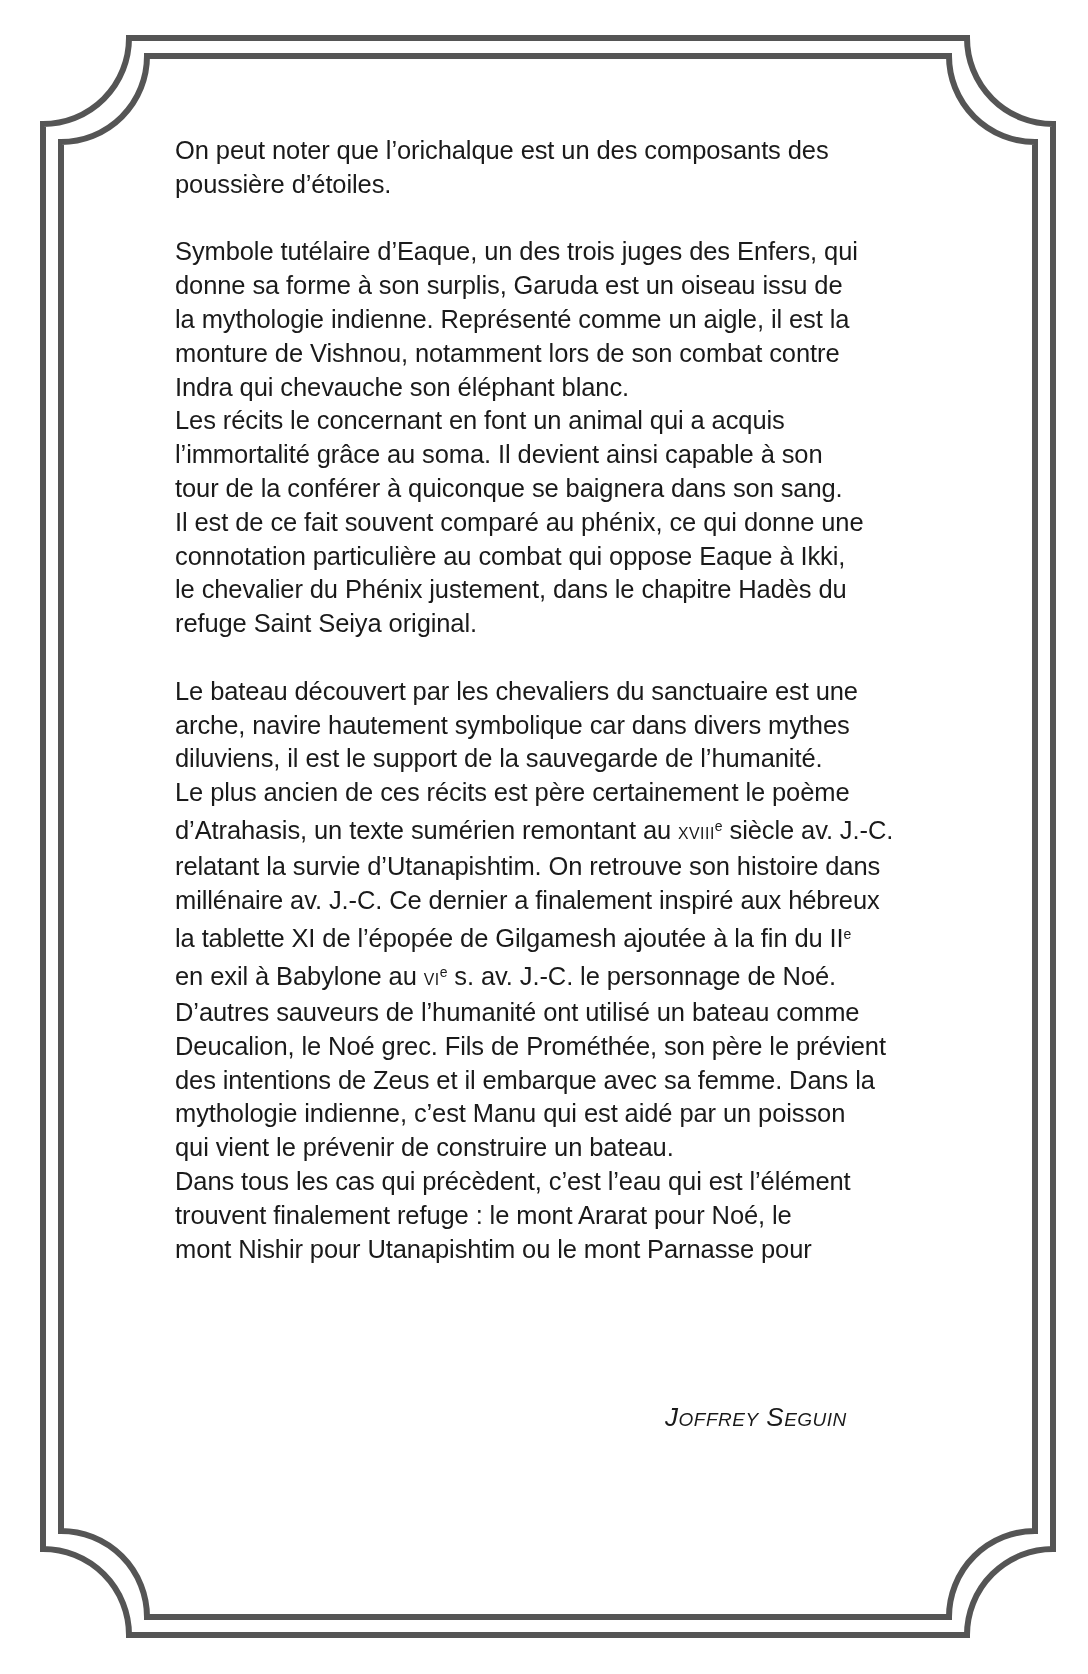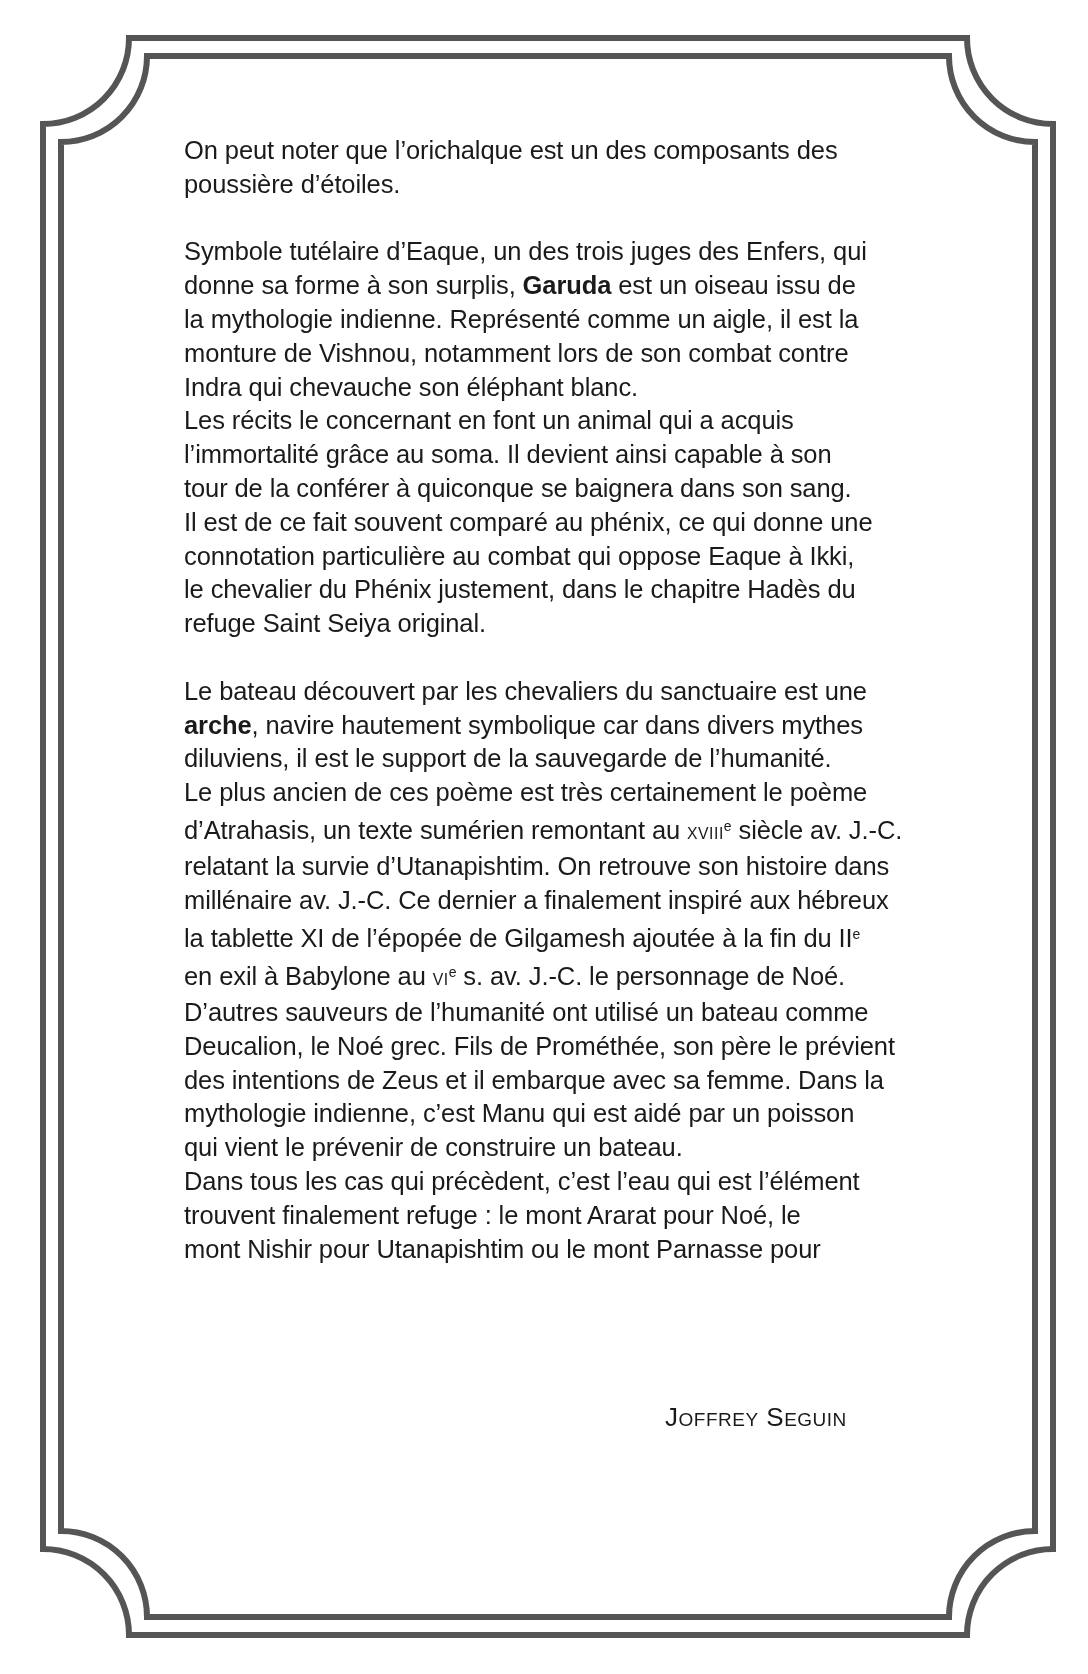--- a/index.html
+++ b/index.html
@@ -1,44 +1,45 @@
 <!DOCTYPE html>
 <html><head>
 <meta charset="utf-8">
 <style>
   html, body { margin: 0; padding: 0; background: #ffffff; }
   body { width: 1088px; height: 1674px; position: relative; overflow: hidden; }
   .frame { position: absolute; left: 0; top: 0; width: 1088px; height: 1674px; }
   .frame path { fill: none; stroke: #555555; stroke-width: 6; stroke-linejoin: miter; }
   .content {
     position: absolute;
-    left: 184px;
+    left: 175px;
     top: 134px;
     width: 760px;
     font-family: "Liberation Sans", sans-serif;
     font-size: 25.5px;
     line-height: 33.8px;
     color: #1a1a1a;
     letter-spacing: -0.1px;
   }
   .para { margin: 0 0 33.8px 0; }
   .line { display: block; white-space: nowrap; }
-  .b { font-weight: bold; }
+  .b { font-weight: normal; }
   .i { }
   .sc { font-size: 0.62em; text-transform: uppercase; letter-spacing: 0.5px; }
   .sup { font-size: 0.55em; vertical-align: 0.55em; }
   .signature {
     position: absolute;
     left: 665px;
     top: 1402px;
     font-family: "Liberation Sans", sans-serif;
     font-size: 26px;
     color: #1a1a1a;
     letter-spacing: 0.5px;
     white-space: nowrap;
+    font-style: italic;
   }
   .signature .small { font-size: 19px; }
 </style>
 </head>
 <body>
 
 <svg class="frame" viewBox="0 0 1088 1674" xmlns="http://www.w3.org/2000/svg">
   <path d="M 129 38 L 967 38 A 86 86 0 0 0 1053 124 L 1053 1549 A 86 86 0 0 0 967 1635 L 129 1635 A 86 86 0 0 0 43 1549 L 43 124 A 86 86 0 0 0 129 38 Z"></path>
   <path d="M 147 56 L 949 56 A 86 86 0 0 0 1035 142 L 1035 1531 A 86 86 0 0 0 949 1617 L 147 1617 A 86 86 0 0 0 61 1531 L 61 142 A 86 86 0 0 0 147 56 Z"></path>
 </svg>
@@ -59,21 +60,21 @@
       <span class="line"><span>tour de la conférer à quiconque se baignera dans son sang.</span></span>
       <span class="line"><span>Il est de ce fait souvent comparé au phénix, ce qui donne une</span></span>
       <span class="line"><span>connotation particulière au combat qui oppose Eaque à Ikki,</span></span>
       <span class="line"><span>le chevalier du Phénix justement, dans le chapitre Hadès du</span></span>
       <span class="line"><span>refuge </span><span class="i">Saint Seiya</span><span> original.</span></span>
     </div>
   <div class="para">
       <span class="line"><span>Le bateau découvert par les chevaliers du sanctuaire est une</span></span>
       <span class="line"><span class="b">arche</span><span>, navire hautement symbolique car dans divers mythes</span></span>
       <span class="line"><span>diluviens, il est le support de la sauvegarde de l’humanité.</span></span>
-      <span class="line"><span>Le plus ancien de ces poème est très certainement le poème</span></span>
+      <span class="line"><span>Le plus ancien de ces récits est père certainement le poème</span></span>
       <span class="line"><span>d’Atrahasis, un texte sumérien remontant au </span><span class="sc">xviii</span><span class="sup">e</span><span> siècle av. J.-C.</span></span>
       <span class="line"><span>relatant la survie d’Utanapishtim. On retrouve son histoire dans</span></span>
       <span class="line"><span>millénaire av. J.-C. Ce dernier a finalement inspiré aux hébreux</span></span>
       <span class="line"><span>la tablette XI de l’épopée de Gilgamesh ajoutée à la fin du II</span><span class="sup">e</span></span>
       <span class="line"><span>en exil à Babylone au </span><span class="sc">vi</span><span class="sup">e</span><span> s. av. J.-C. le personnage de Noé.</span></span>
       <span class="line"><span>D’autres sauveurs de l’humanité ont utilisé un bateau comme</span></span>
       <span class="line"><span>Deucalion, le Noé grec. Fils de Prométhée, son père le prévient</span></span>
       <span class="line"><span>des intentions de Zeus et il embarque avec sa femme. Dans la</span></span>
       <span class="line"><span>mythologie indienne, c’est Manu qui est aidé par un poisson</span></span>
       <span class="line"><span>qui vient le prévenir de construire un bateau.</span></span>

